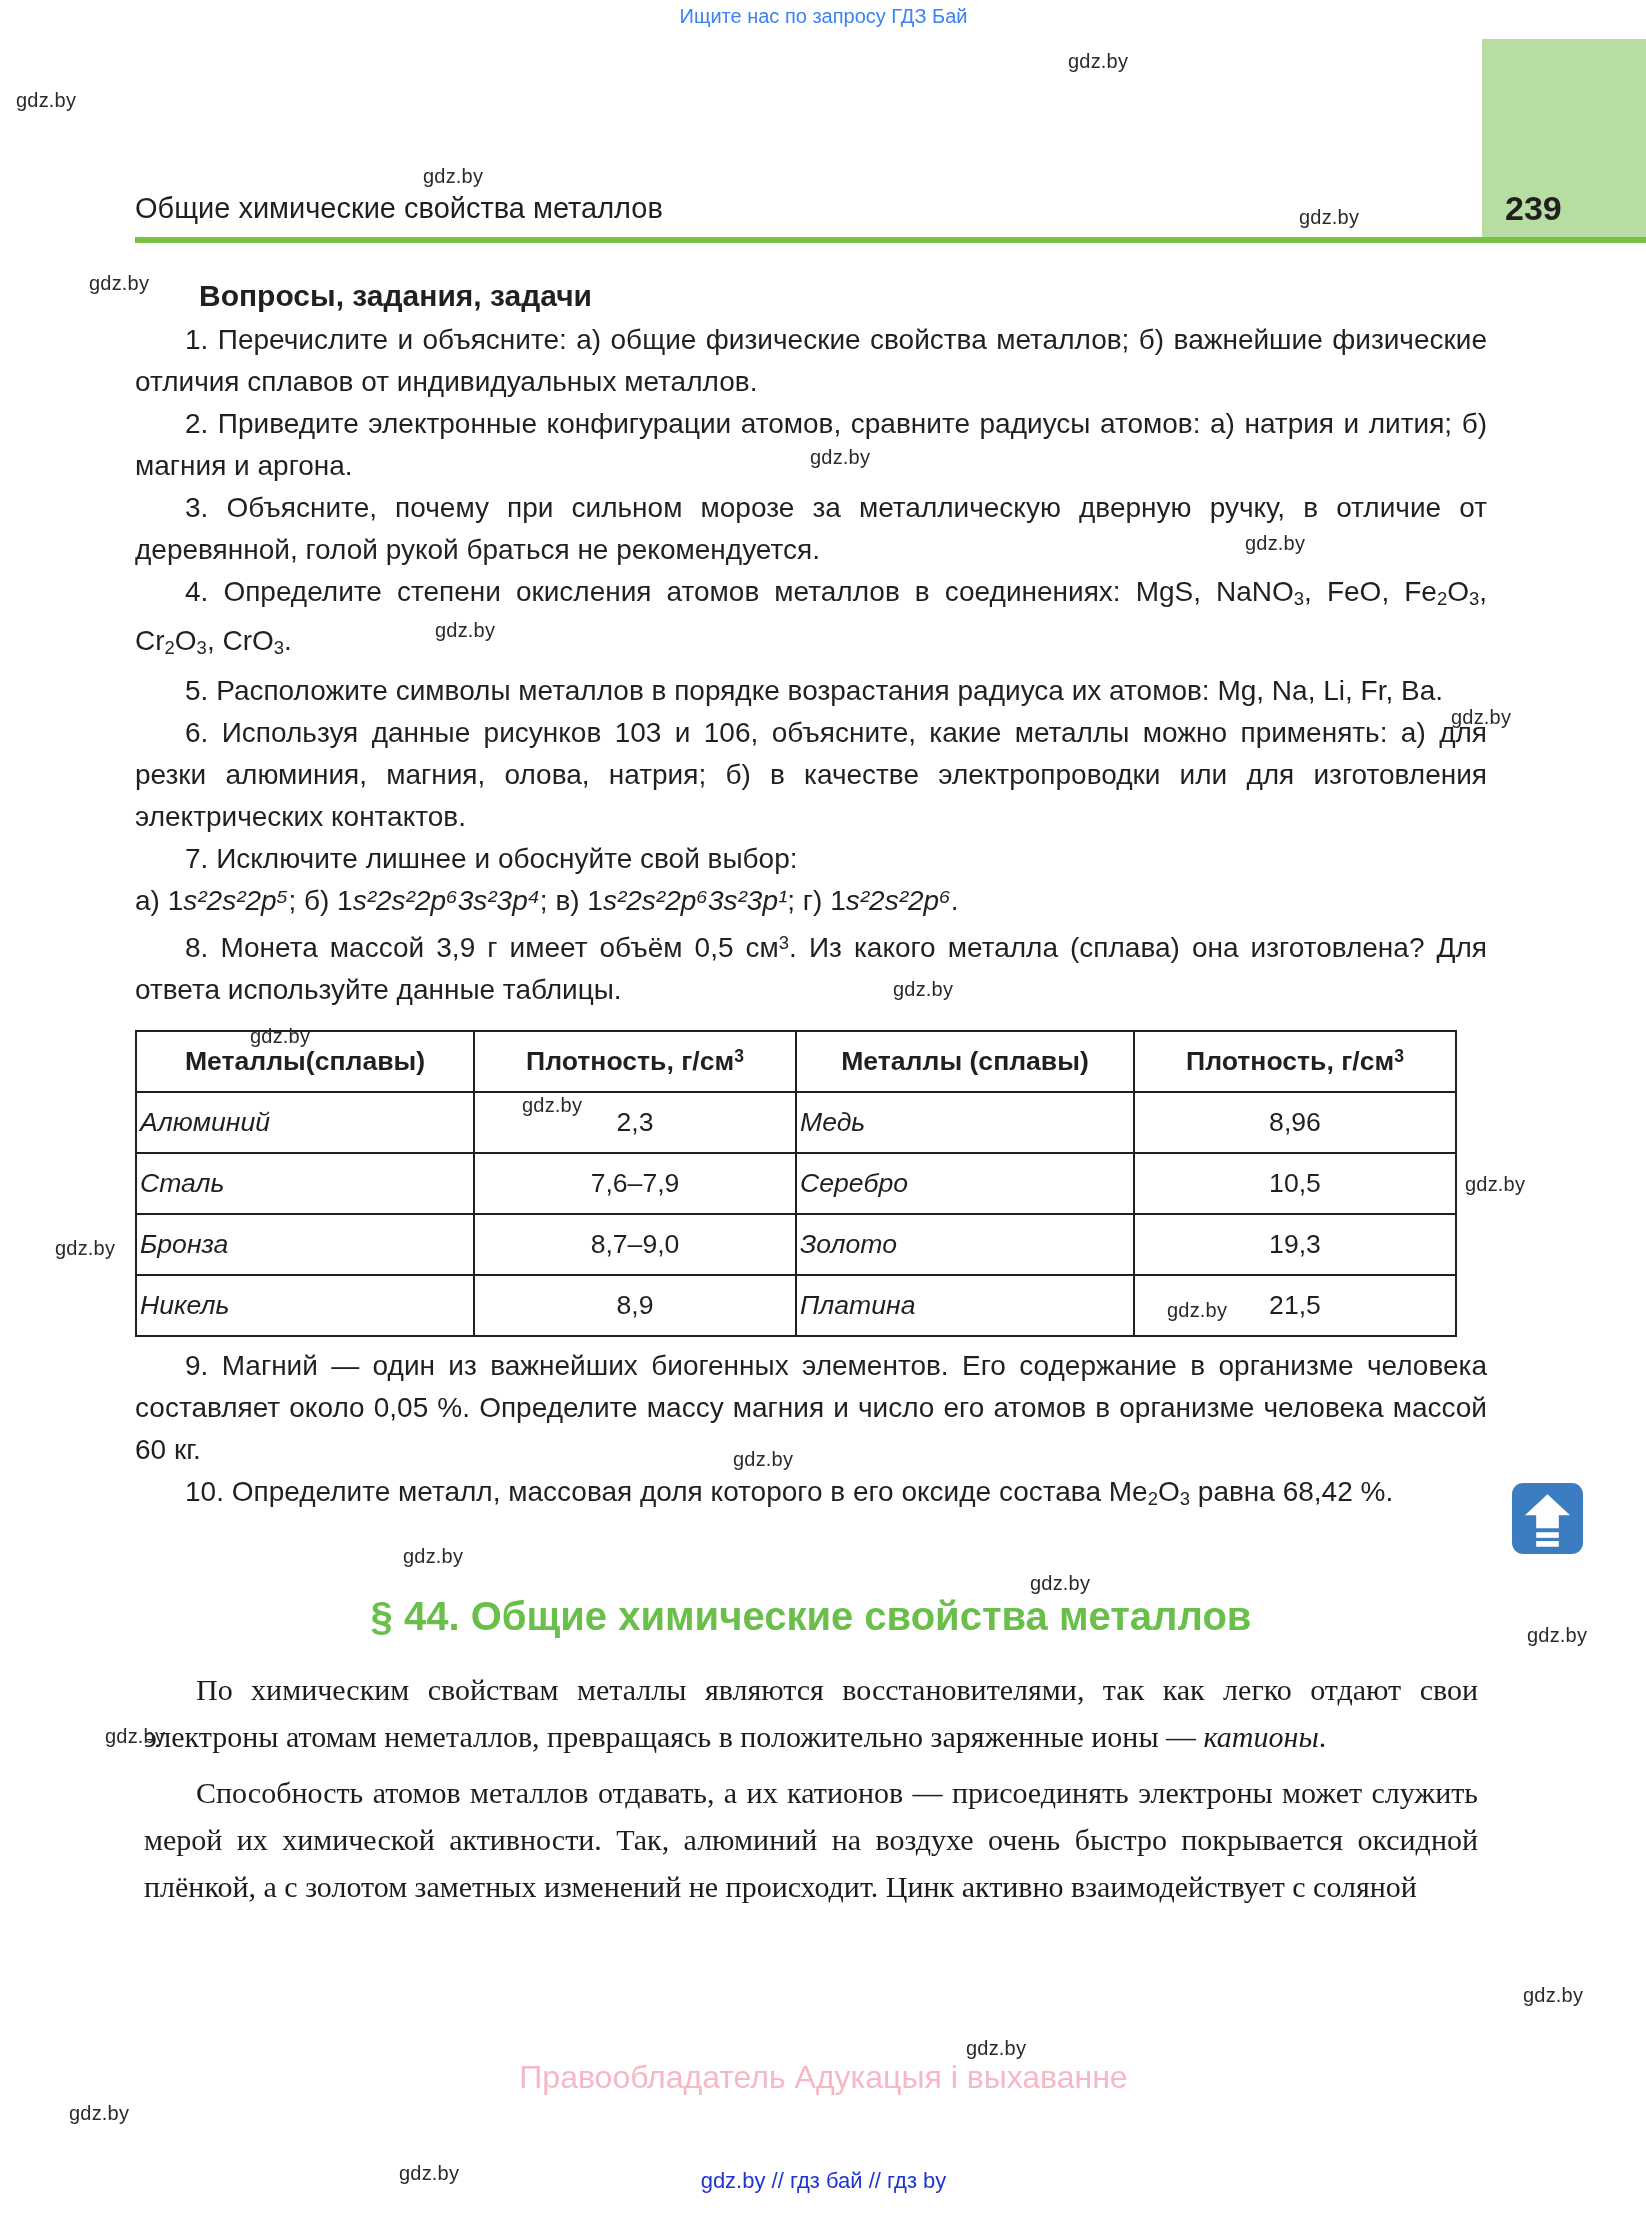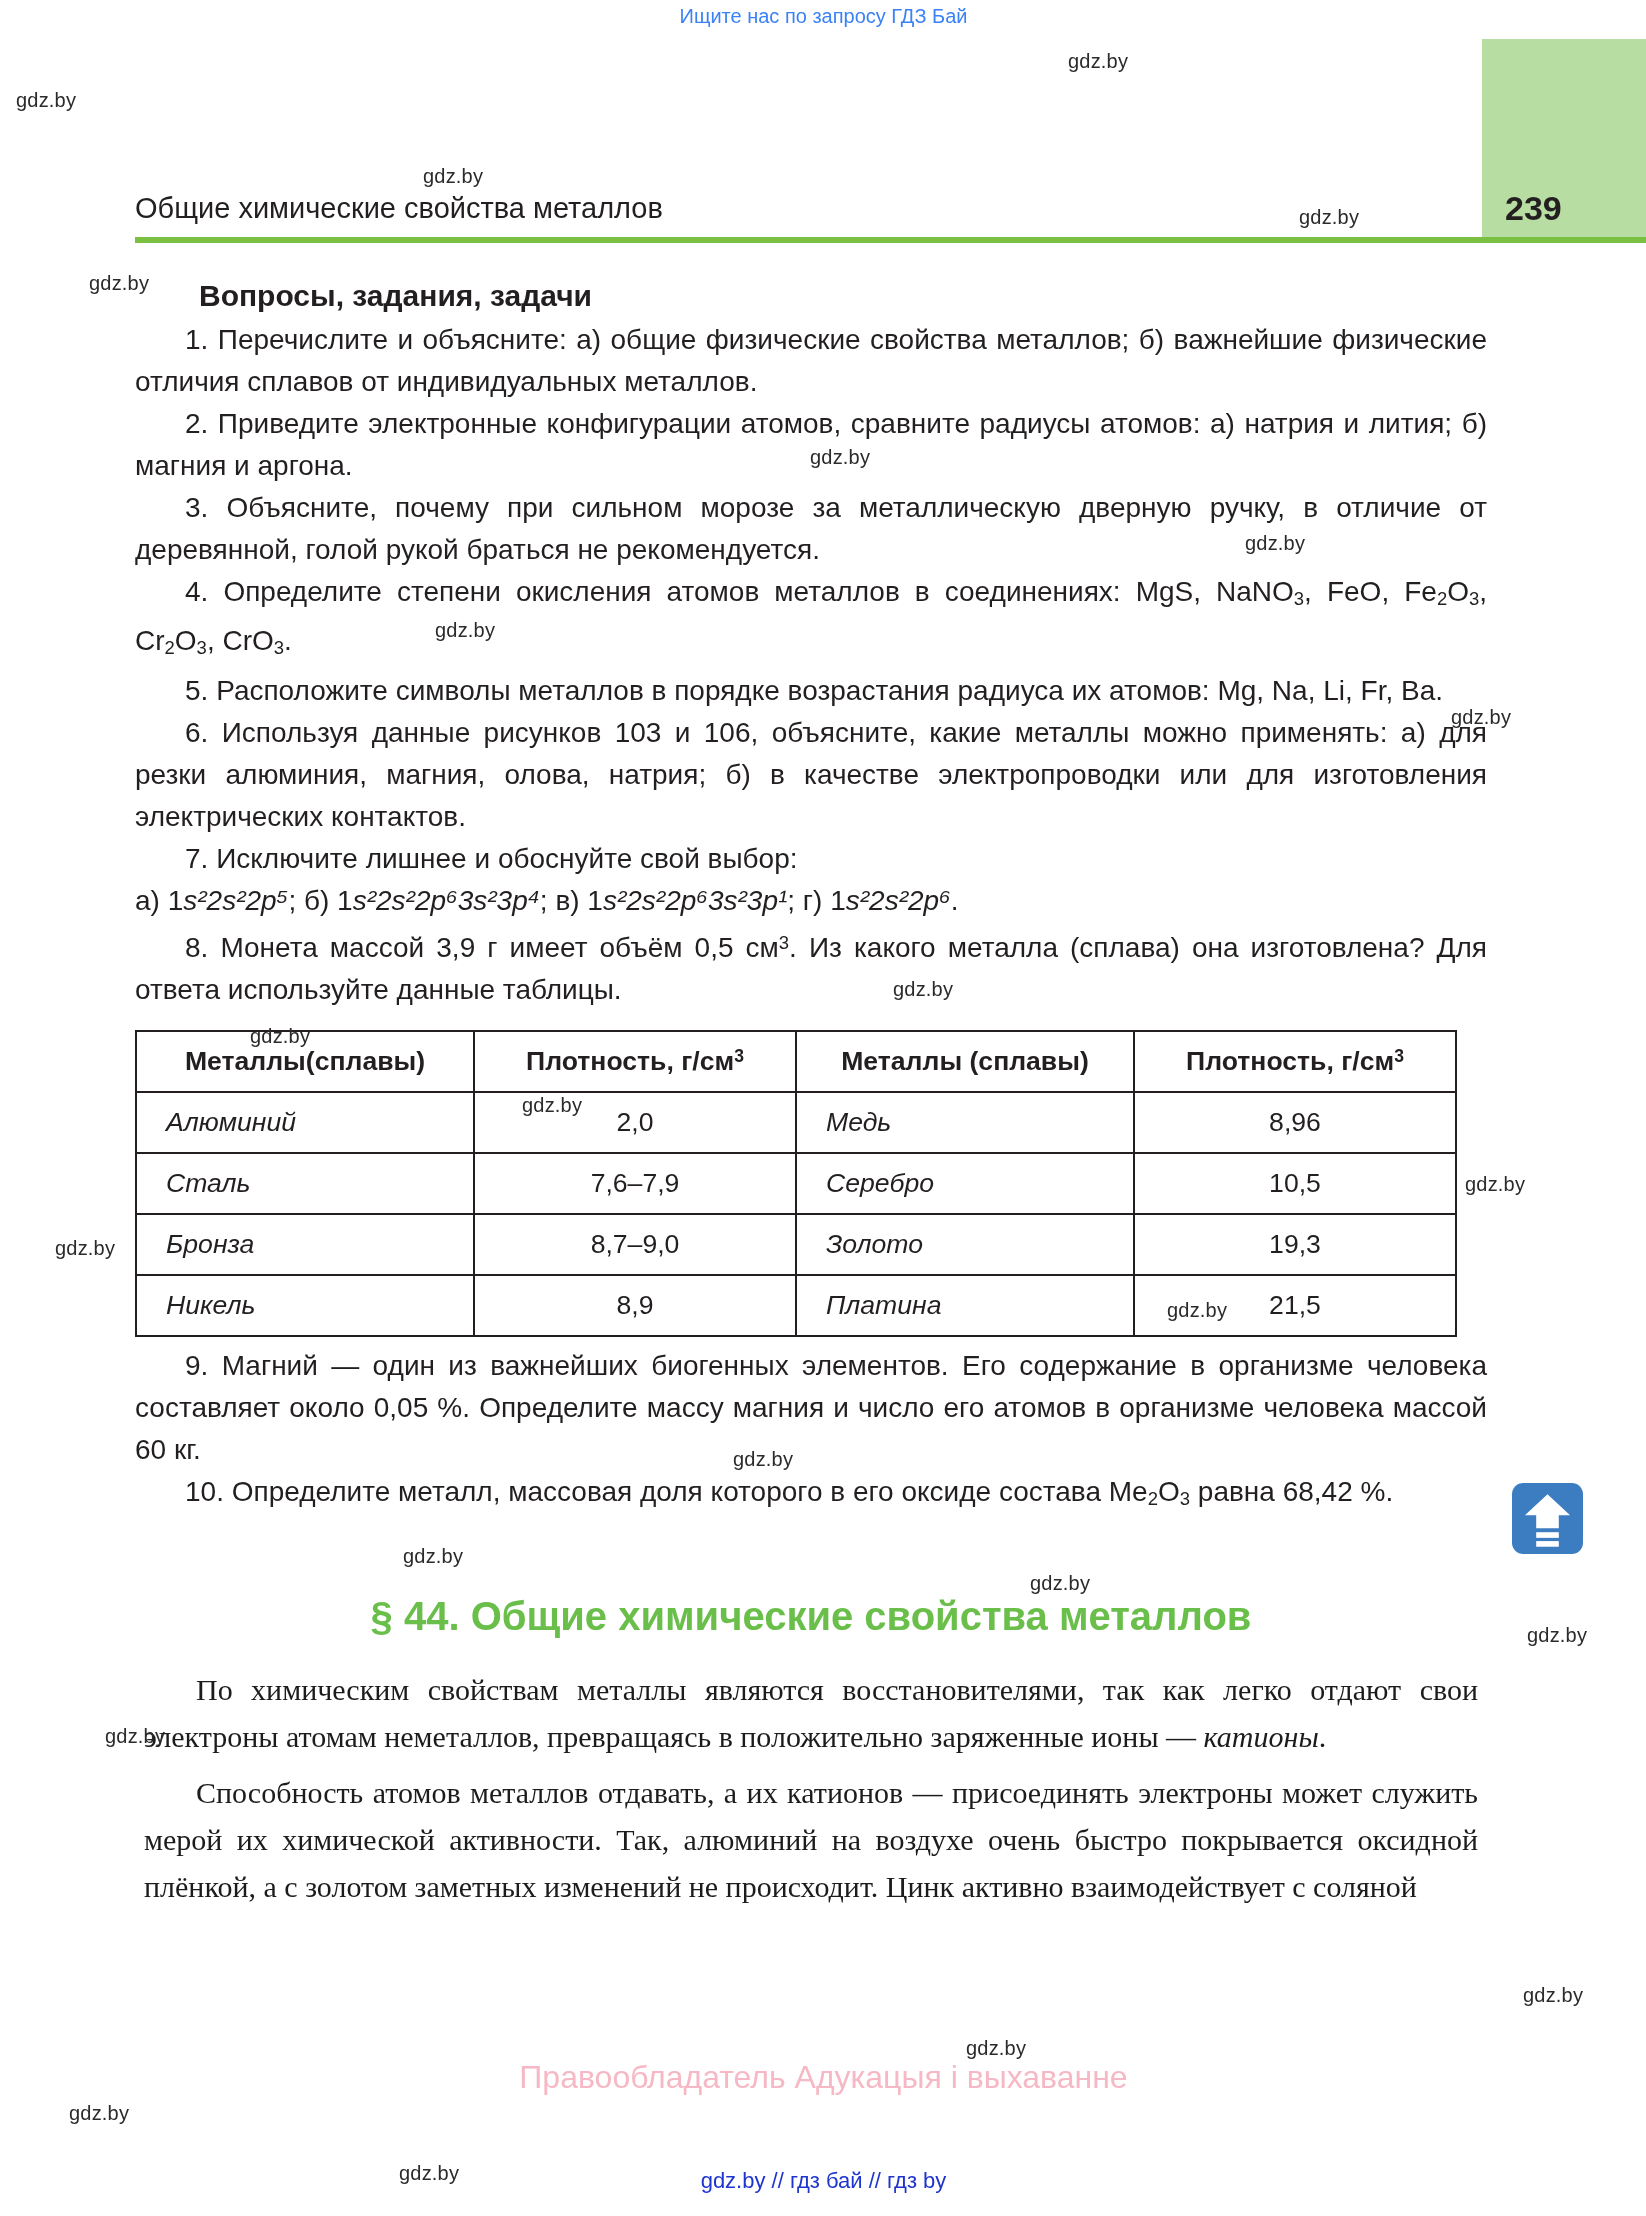--- a/index.html
+++ b/index.html
@@ -109,21 +109,21 @@
     border-collapse:collapse;
     width:1322px;
     margin:19.3px 0 8px 0;
     font-size:26.6px;
     font-family:"Liberation Sans", sans-serif;
     table-layout:fixed;
   }
   table.dens td,table.dens th{
     border:2.4px solid #231f20;
     height:59px;
-    padding:0 29px;
+    padding:0 3px;
     vertical-align:middle;
     font-weight:normal;
     color:#231f20;
   }
   table.dens th{font-weight:bold;text-align:center;}
   table.dens th.lcell{text-align:center;}
   table.dens td.name{text-align:left;font-style:italic;}
   table.dens td.val{text-align:center;}
   table.dens col.c1{width:338px;}
   table.dens col.c2{width:322px;}
@@ -226,21 +226,21 @@
       <tr>
         <th class="lcell"><span>Металлы(сплавы)</span></th>
         <th><span>Плотность, г/см</span><sup>3</sup></th>
         <th class="lcell"><span>Металлы (сплавы)</span></th>
         <th><span>Плотность, г/см</span><sup>3</sup></th>
       </tr>
     </thead>
     <tbody>
       <tr>
         <td class="name">Алюминий</td>
-        <td class="val">2,0</td>
+        <td class="val">2,3</td>
         <td class="name">Медь</td>
         <td class="val">8,96</td>
       </tr>
       <tr>
         <td class="name">Сталь</td>
         <td class="val">7,6–7,9</td>
         <td class="name">Серебро</td>
         <td class="val">10,5</td>
       </tr>
       <tr>

